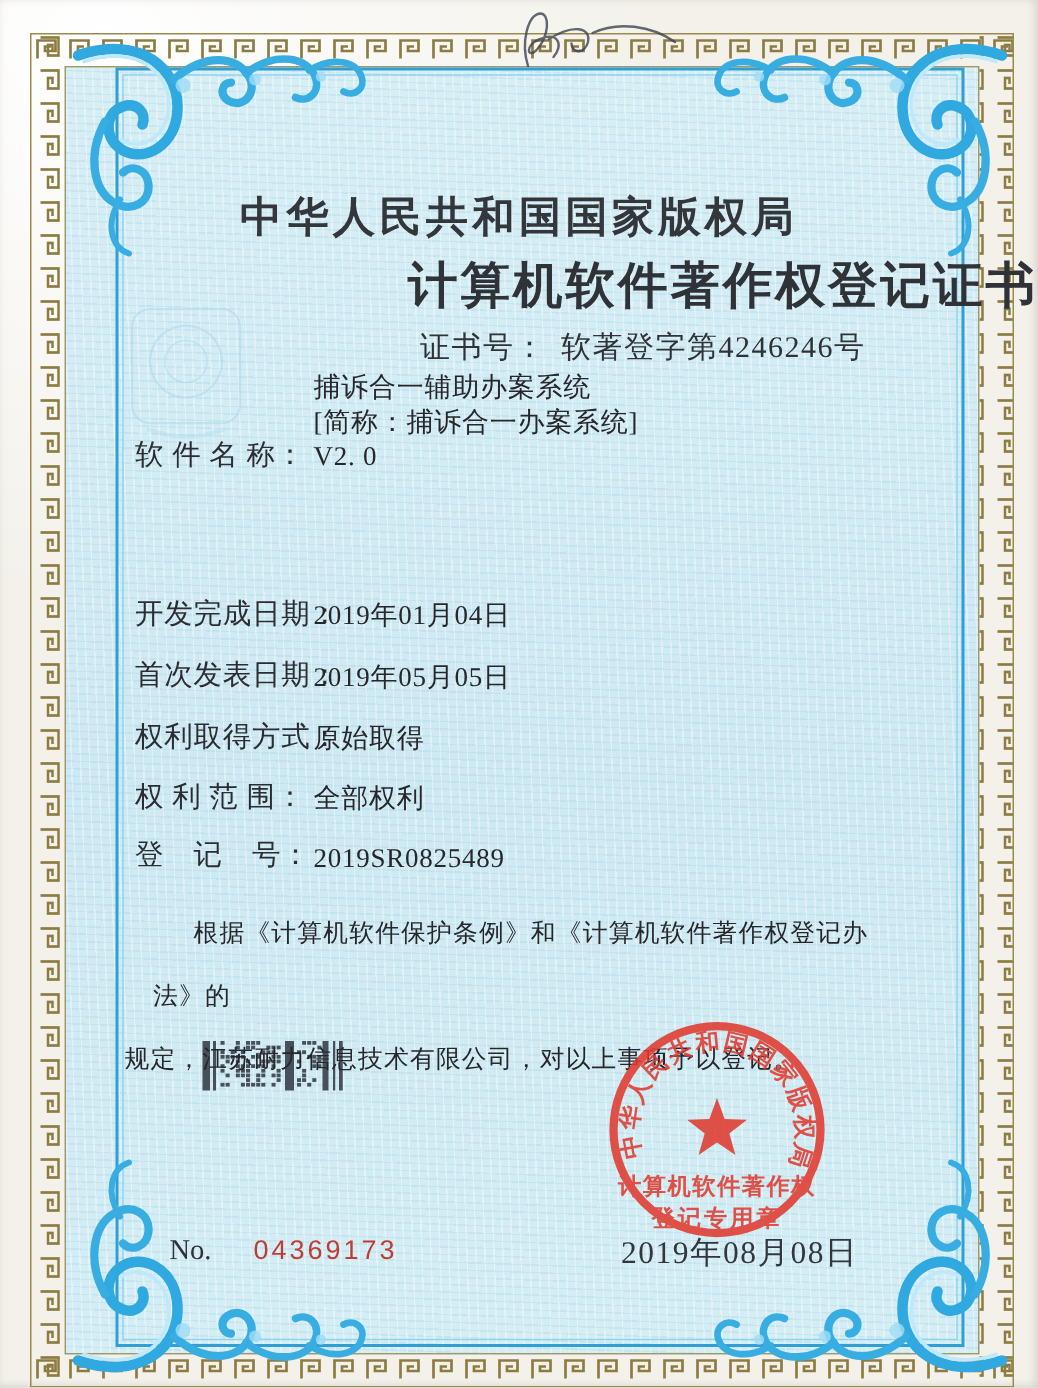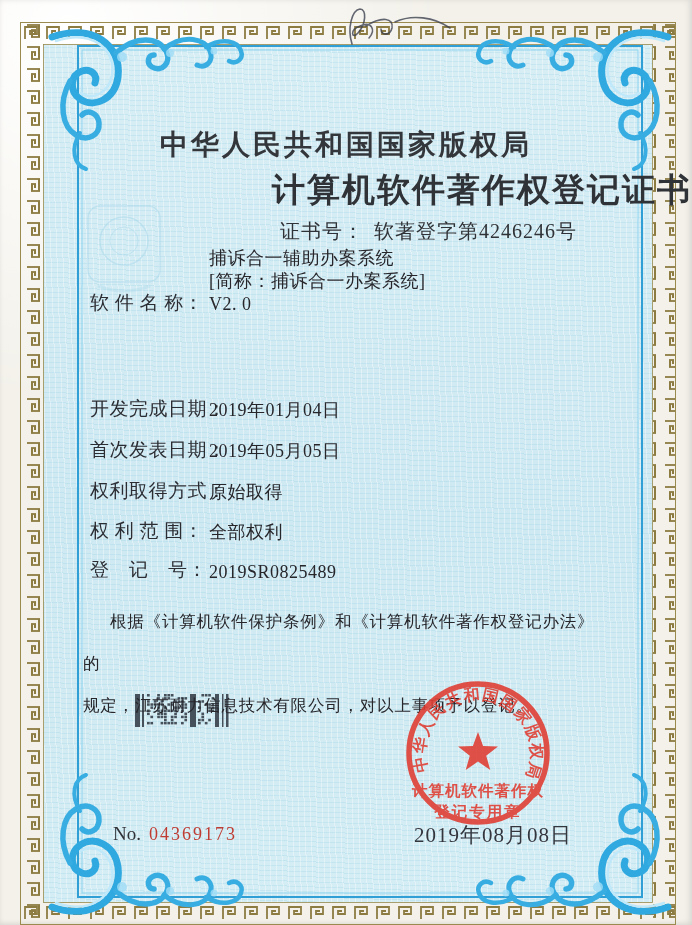--- a/index.html
+++ b/index.html
@@ -36,26 +36,26 @@
     font-size:19px;color:#2b2d33;letter-spacing:.5px;
   }
   .flabel{width:119px;flex:none;white-space:pre;}
   .fvalue{display:block;font-size:18px;color:#26262b;}
   .vline{display:block;line-height:23px;}
   .statement{
     position:absolute;left:83px;top:601px;width:520px;margin:0;
     font-size:16.5px;letter-spacing:.8px;line-height:42px;color:#26262b;
   }
   .statement span{display:block;}
-  .statement .s1{text-indent:27px;}
+  .statement .s1{text-indent:27px;padding-left:19px;}
   .serial{position:absolute;left:113px;top:823px;}
   .serial .no{font-size:19px;color:#303238;font-family:Liberation Serif, serif;}
   .serial .digits{
-    font-family:Liberation Serif, serif;
-    font-size:18px;color:#bf3c33;letter-spacing:2px;margin-left:8px;
+    font-family:Liberation Sans, sans-serif;
+    font-size:18px;color:#bf3c33;letter-spacing:2px;margin-left:8px;padding-left:20px;
   }
   .issue-date{
     position:absolute;left:414px;top:821px;font-size:21px;letter-spacing:1px;color:#34363e;z-index:4;
   }
   .seal-svg{z-index:5;}
 </style>
 </head>
 <body>
 
 <div class="page">

